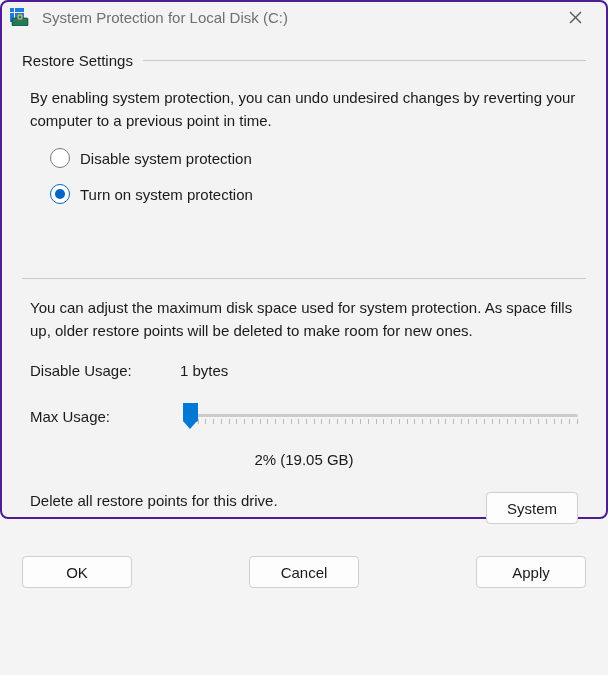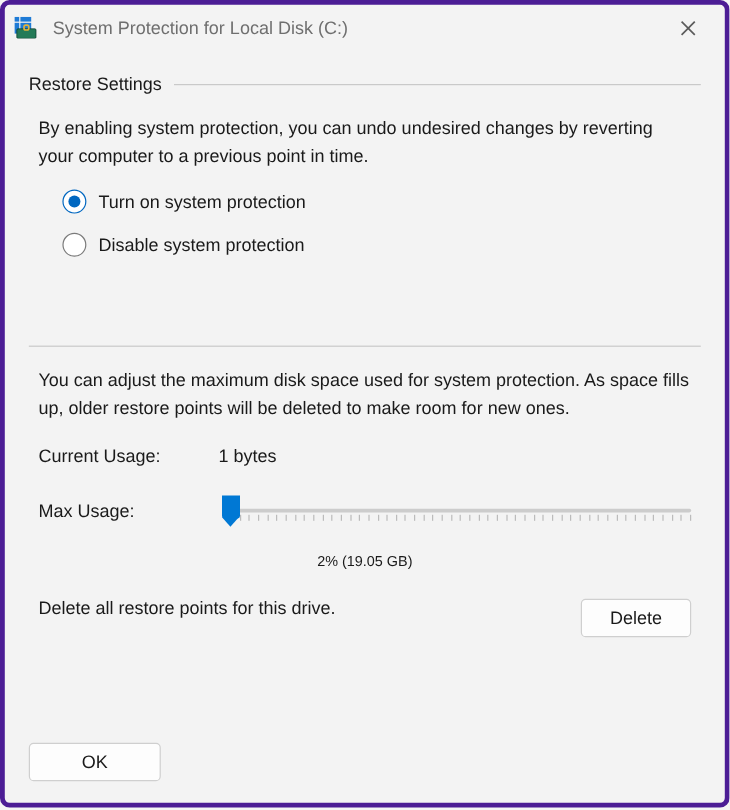--- a/index.html
+++ b/index.html
@@ -1,22 +1,22 @@
 <!DOCTYPE html>
 <html><head>
   <meta charset="utf-8">
   <style>
     * { box-sizing: border-box; margin: 0; padding: 0; font-family: "Segoe UI", Tahoma, sans-serif; }
     body { background: #f4f4f4; width: 608px; height: 675px; overflow: hidden; }
 
     .window {
       width: 608px;
-      height: 673px;
+      height: 519px;
       background: #f3f3f3;
-      border: 4px solid #4c1d95;
+      border: 2px solid #4c1d95;
       border-radius: 8px;
       display: flex;
       flex-direction: column;
     }
 
     
     .titlebar {
       height: 38px;
       display: flex;
       align-items: center;
@@ -142,21 +142,21 @@
       right: 0;
       height: 10px;
       display:flex;
       justify-content: space-between;
     }
     .ticks span { width:1px; height:5px; background:#bbb; }
 
     .slider-value {
       text-align: center;
       margin-top: 22px;
-      font-size: 12px;
+      font-size: 15px;
     }
 
     .delete-row {
       display: flex;
       align-items: flex-start;
       padding: 0 8px;
       margin-top: 24px;
     }
     .delete-row .dtext { flex: 1; }
 
@@ -210,39 +210,39 @@
 
     <div class="section-header">
       <span class="label">Restore Settings</span>
       <span class="rule"></span>
     </div>
 
     <div class="desc">By enabling system protection, you can undo undesired changes by reverting your computer to a previous point in time.</div>
 
     <div class="radio-group">
       <div class="radio-item">
+        <span class="radio"></span>
+        <span>Disable system protection</span>
+      </div>
+      <div class="radio-item">
         <span class="radio selected"></span>
         <span>Turn on system protection</span>
       </div>
-      <div class="radio-item">
-        <span class="radio"></span>
-        <span>Disable system protection</span>
-      </div>
     </div>
 
     <div class="spacer-lg"></div>
 
     <div class="section-header">
       <span class="rule"></span>
     </div>
 
     <div class="desc">You can adjust the maximum disk space used for system protection. As space fills up, older restore points will be deleted to make room for new ones.</div>
 
     <div class="usage-row">
-      <span class="ulabel">Current Usage:</span>
+      <span class="ulabel">Disable Usage:</span>
       <span class="uval">1 bytes</span>
     </div>
 
     <div class="slider-row">
       <span class="slabel">Max Usage:</span>
       <div class="slider-wrap">
         <div class="slider-track"></div>
         <div class="ticks">
           <span></span>
             <span></span>
@@ -300,22 +300,24 @@
           <div class="thumb-body"></div>
           <div class="thumb-tip"></div>
         </div>
       </div>
     </div>
 
     <div class="slider-value">2% (19.05 GB)</div>
 
     <div class="delete-row">
       <span class="dtext">Delete all restore points for this drive.</span>
-      <div class="btn">Delete</div>
+      <div class="btn">System</div>
     </div>
 
   </div>
 
   <div class="button-bar">
     <div class="btn">OK</div>
+    <div class="btn">Cancel</div>
+    <div class="btn">Apply</div>
   </div>
 
 </div>
 
 </body></html>

